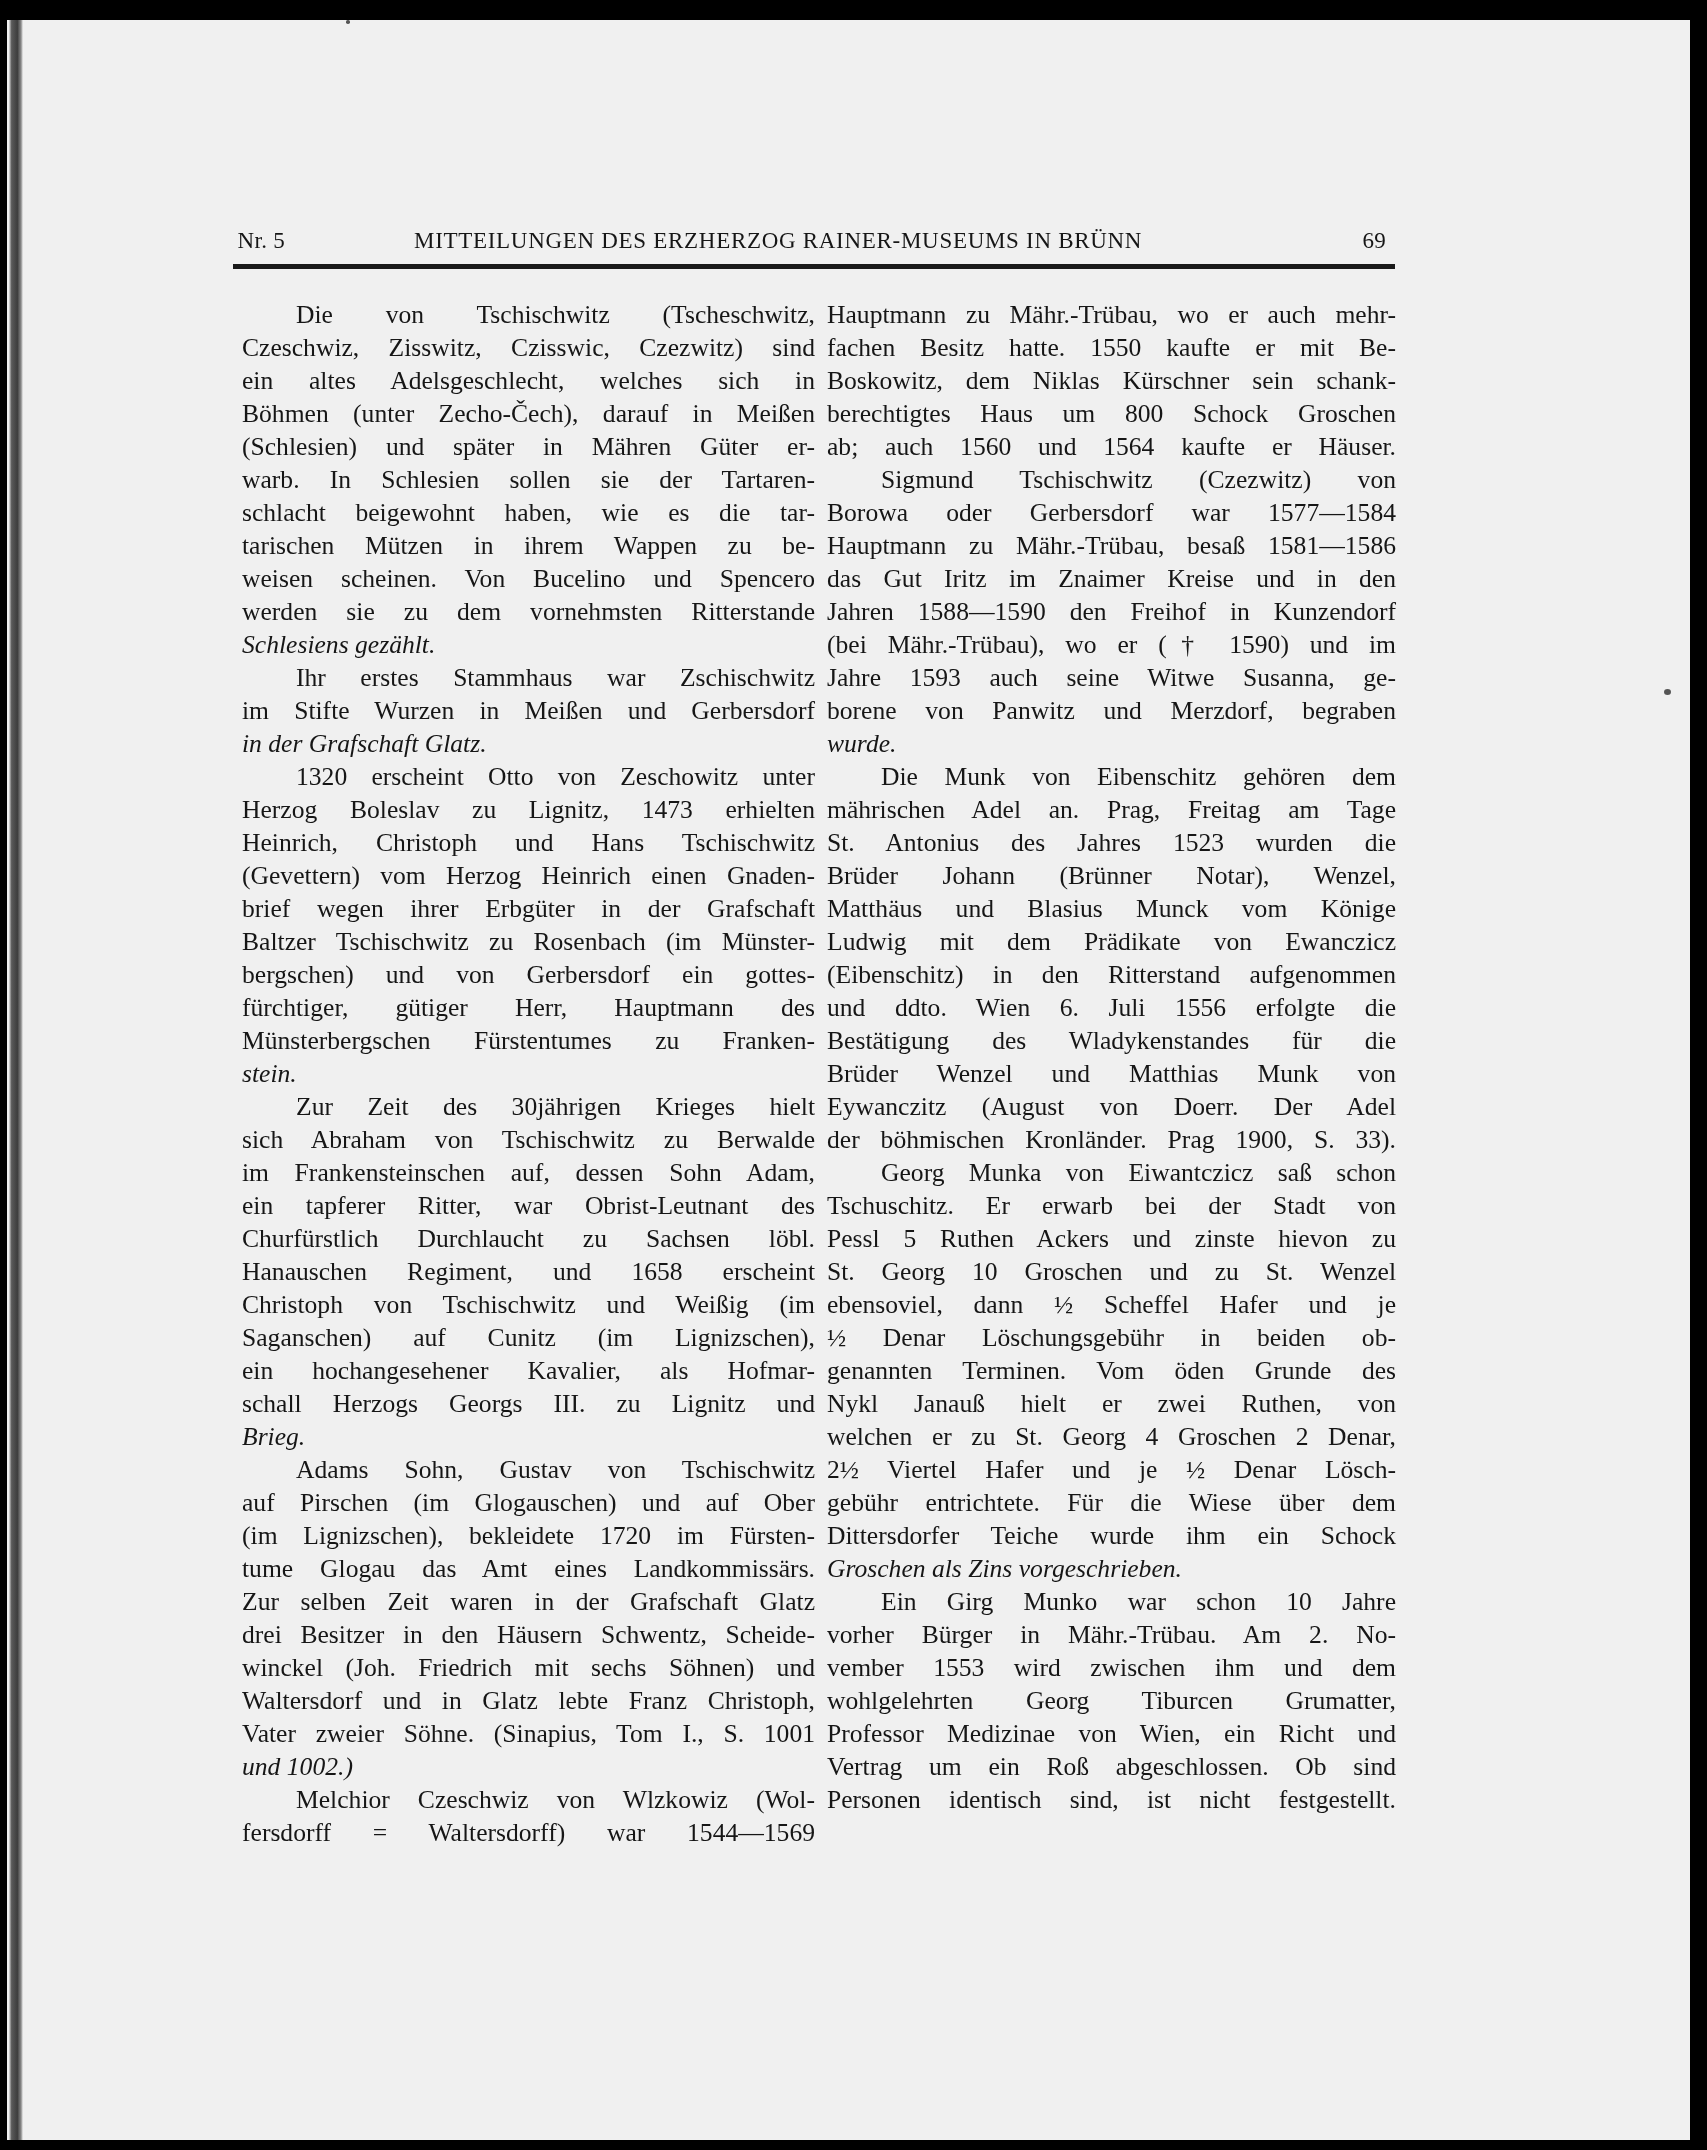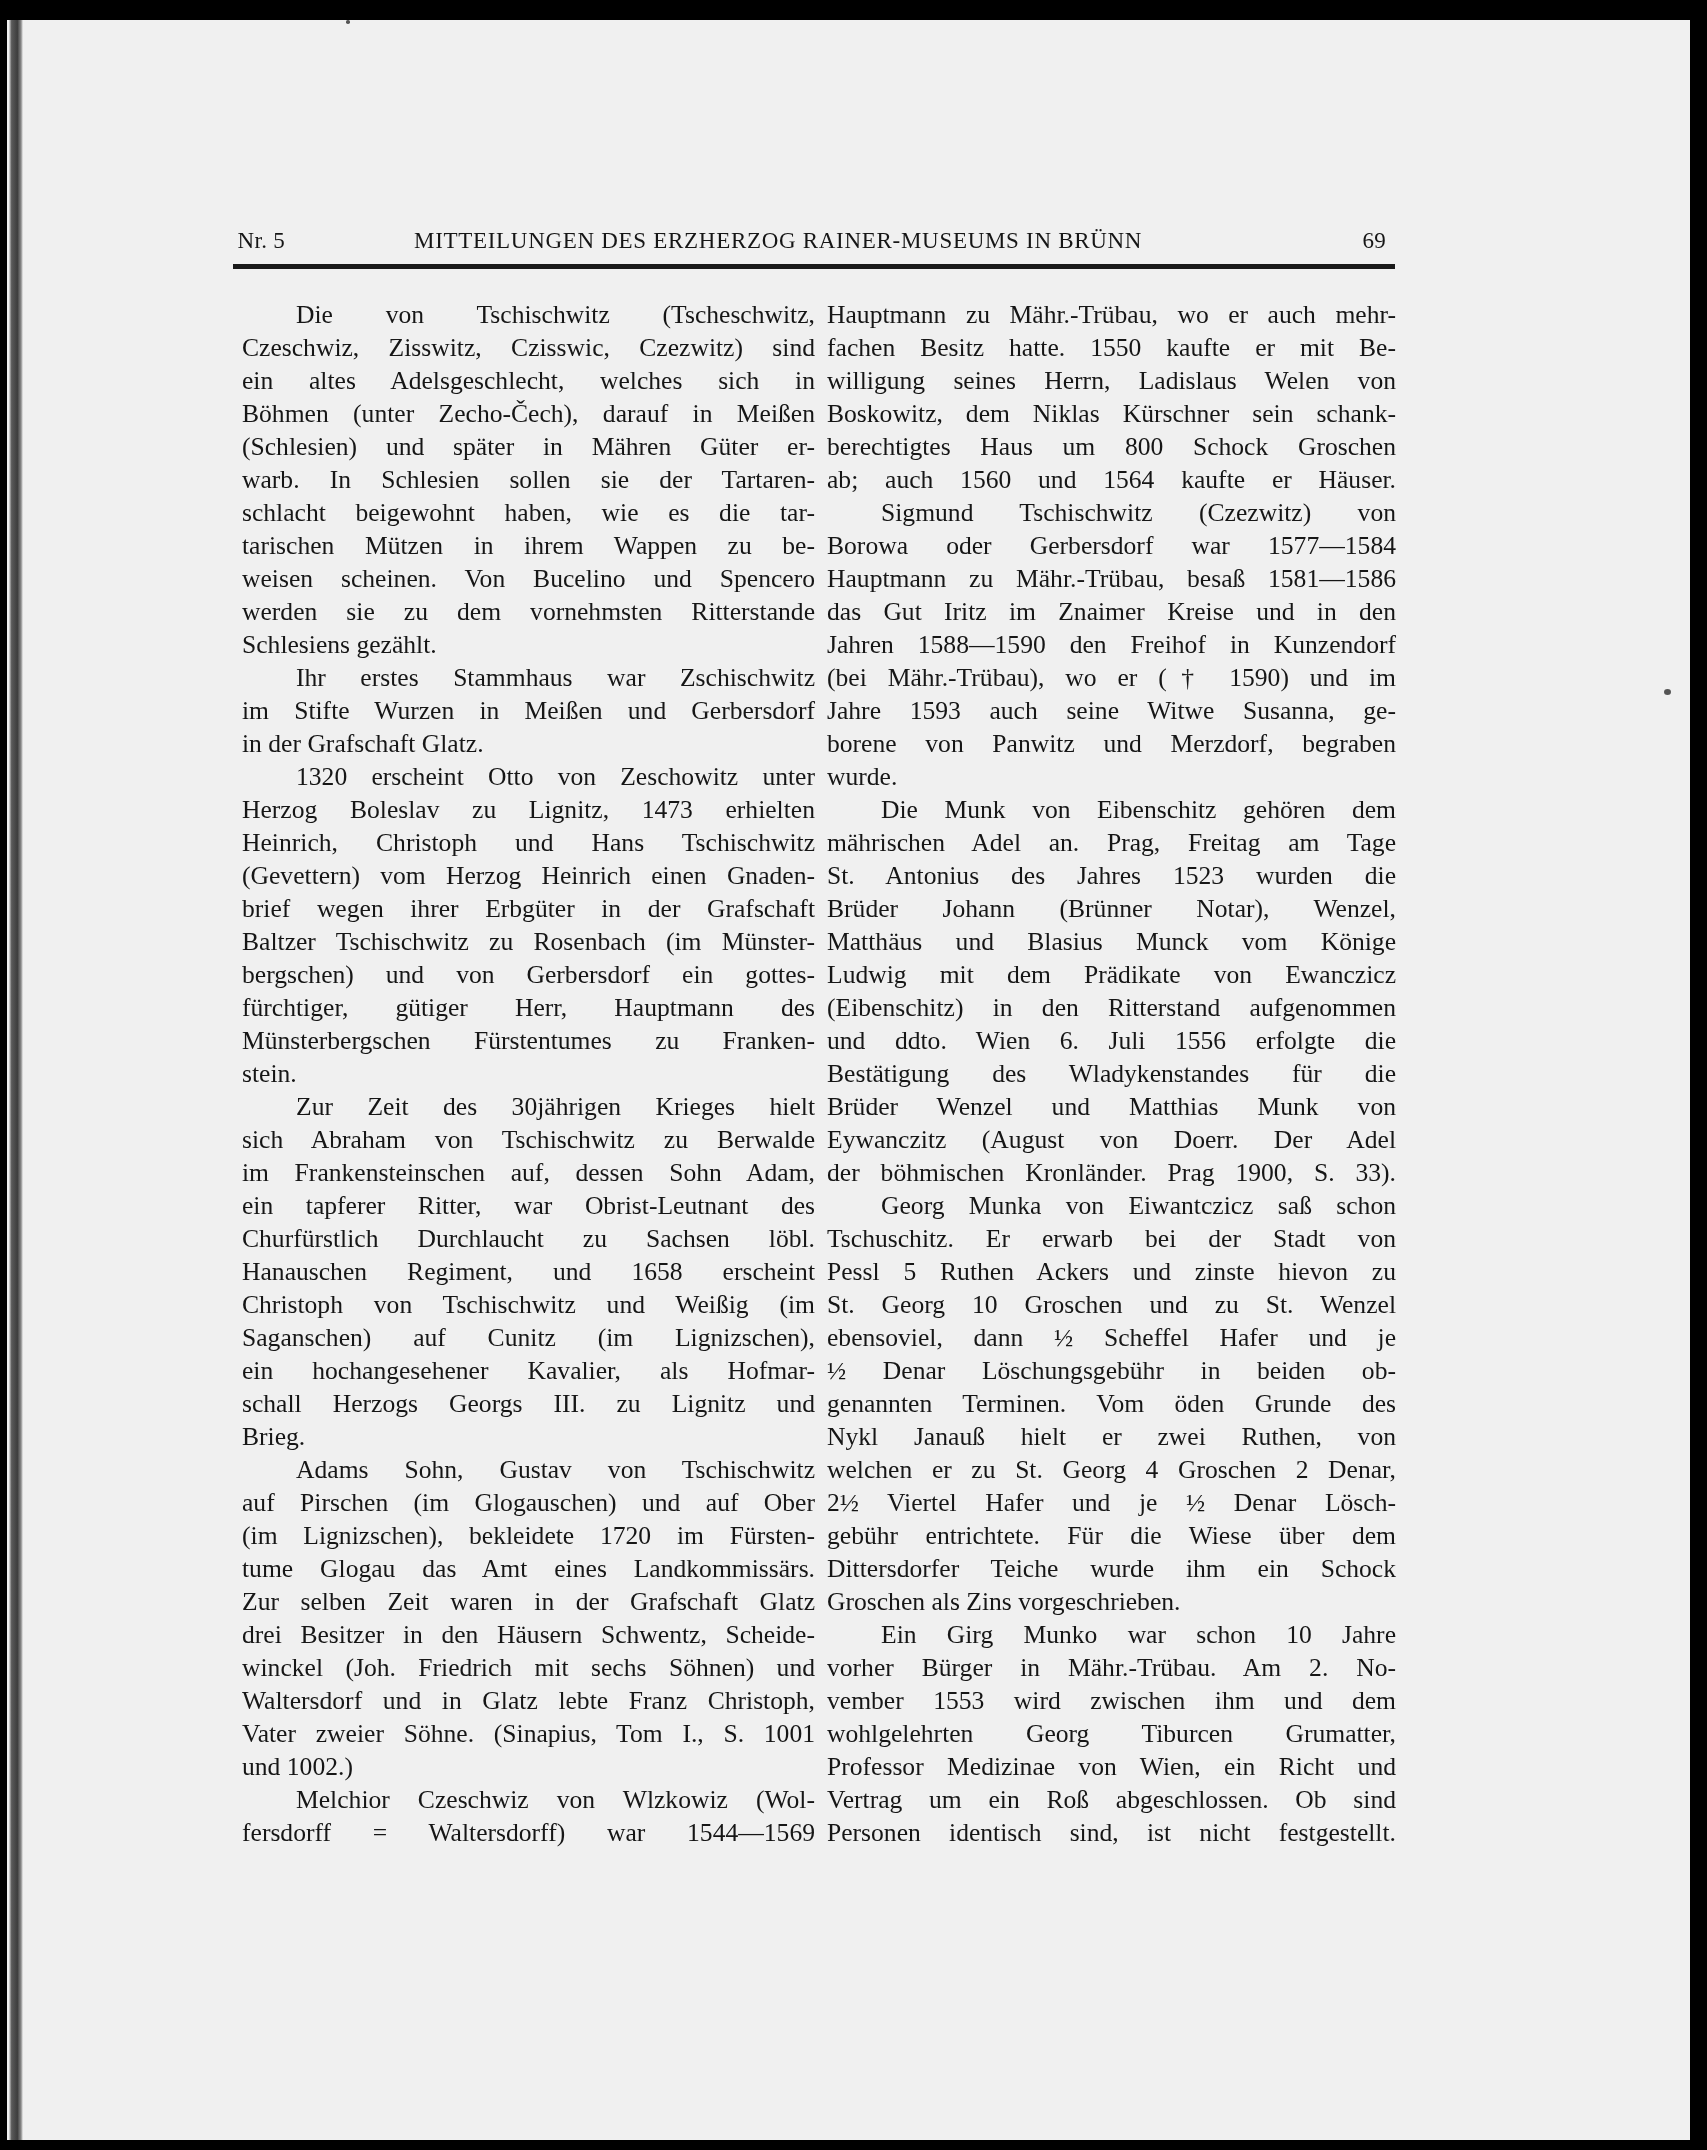--- a/index.html
+++ b/index.html
@@ -30,21 +30,21 @@
     position: absolute; top: 278px;
     font-size: 25.6px; line-height: 33px;
   }
   .col.left { left: 235px; width: 573px; }
   .col.right { left: 820px; width: 569px; }
   .line {
     display: block; height: 33px; white-space: nowrap;
     text-align: justify; text-align-last: justify;
   }
   .line.indent { padding-left: 54px; }
-  .line.last { text-align-last: left; }
+  .line.last { text-align-last: left; font-style: italic; }
 </style>
 </head>
 <body>
 
 <div class="page">
   <div class="left-shadow"></div>
   <div class="smudge" style="left:1657px;top:669px;width:7px;height:5.8px;"></div>
   <div class="smudge" style="left:339px;top:0px;width:3.5px;height:3.5px;"></div>
 
   <div class="header">
@@ -99,21 +99,20 @@
       <span class="line">winckel (Joh. Friedrich mit sechs Söhnen) und</span>
       <span class="line">Waltersdorf und in Glatz lebte Franz Christoph,</span>
       <span class="line">Vater zweier Söhne. (Sinapius, Tom I., S. 1001</span>
       <span class="line last">und 1002.)</span>
       <span class="line indent">Melchior Czeschwiz von Wlzkowiz (Wol-</span>
       <span class="line">fersdorff = Waltersdorff) war 1544—1569</span>
     </div>
   <div class="col right" id="col-right">
       <span class="line">Hauptmann zu Mähr.-Trübau, wo er auch mehr-</span>
       <span class="line">fachen Besitz hatte. 1550 kaufte er mit Be-</span>
-      <span class="line">willigung seines Herrn, Ladislaus Welen von</span>
       <span class="line">Boskowitz, dem Niklas Kürschner sein schank-</span>
       <span class="line">berechtigtes Haus um 800 Schock Groschen</span>
       <span class="line">ab; auch 1560 und 1564 kaufte er Häuser.</span>
       <span class="line indent">Sigmund Tschischwitz (Czezwitz) von</span>
       <span class="line">Borowa oder Gerbersdorf war 1577—1584</span>
       <span class="line">Hauptmann zu Mähr.-Trübau, besaß 1581—1586</span>
       <span class="line">das Gut Iritz im Znaimer Kreise und in den</span>
       <span class="line">Jahren 1588—1590 den Freihof in Kunzendorf</span>
       <span class="line">(bei Mähr.-Trübau), wo er († 1590) und im</span>
       <span class="line">Jahre 1593 auch seine Witwe Susanna, ge-</span>

